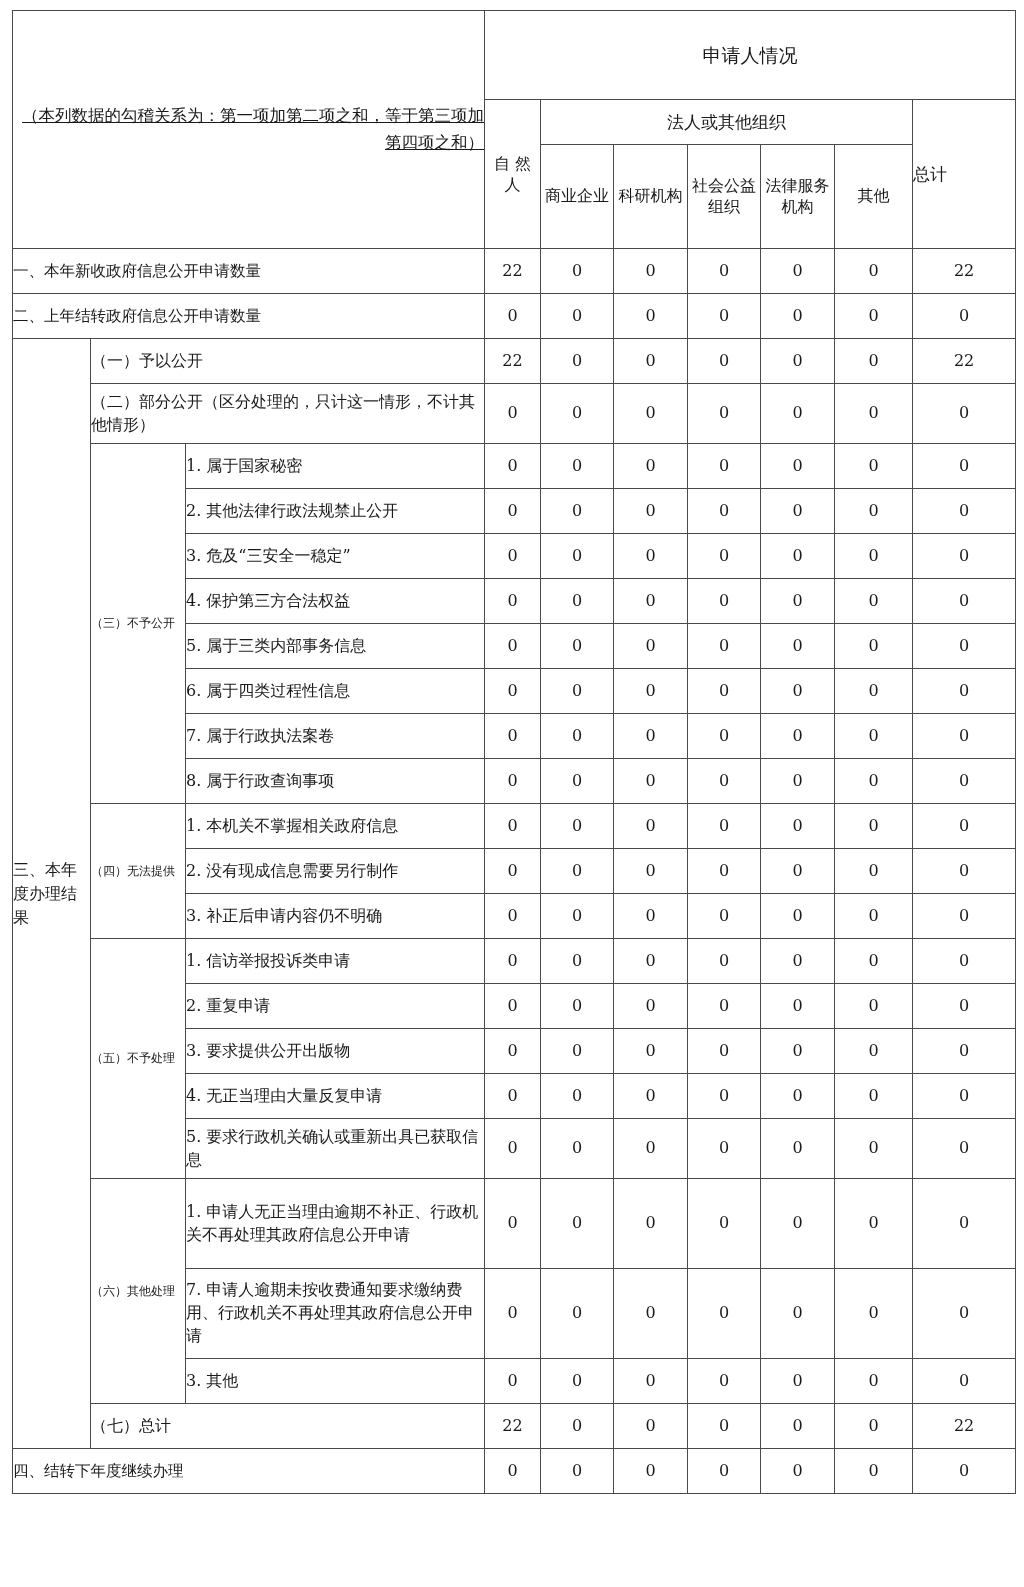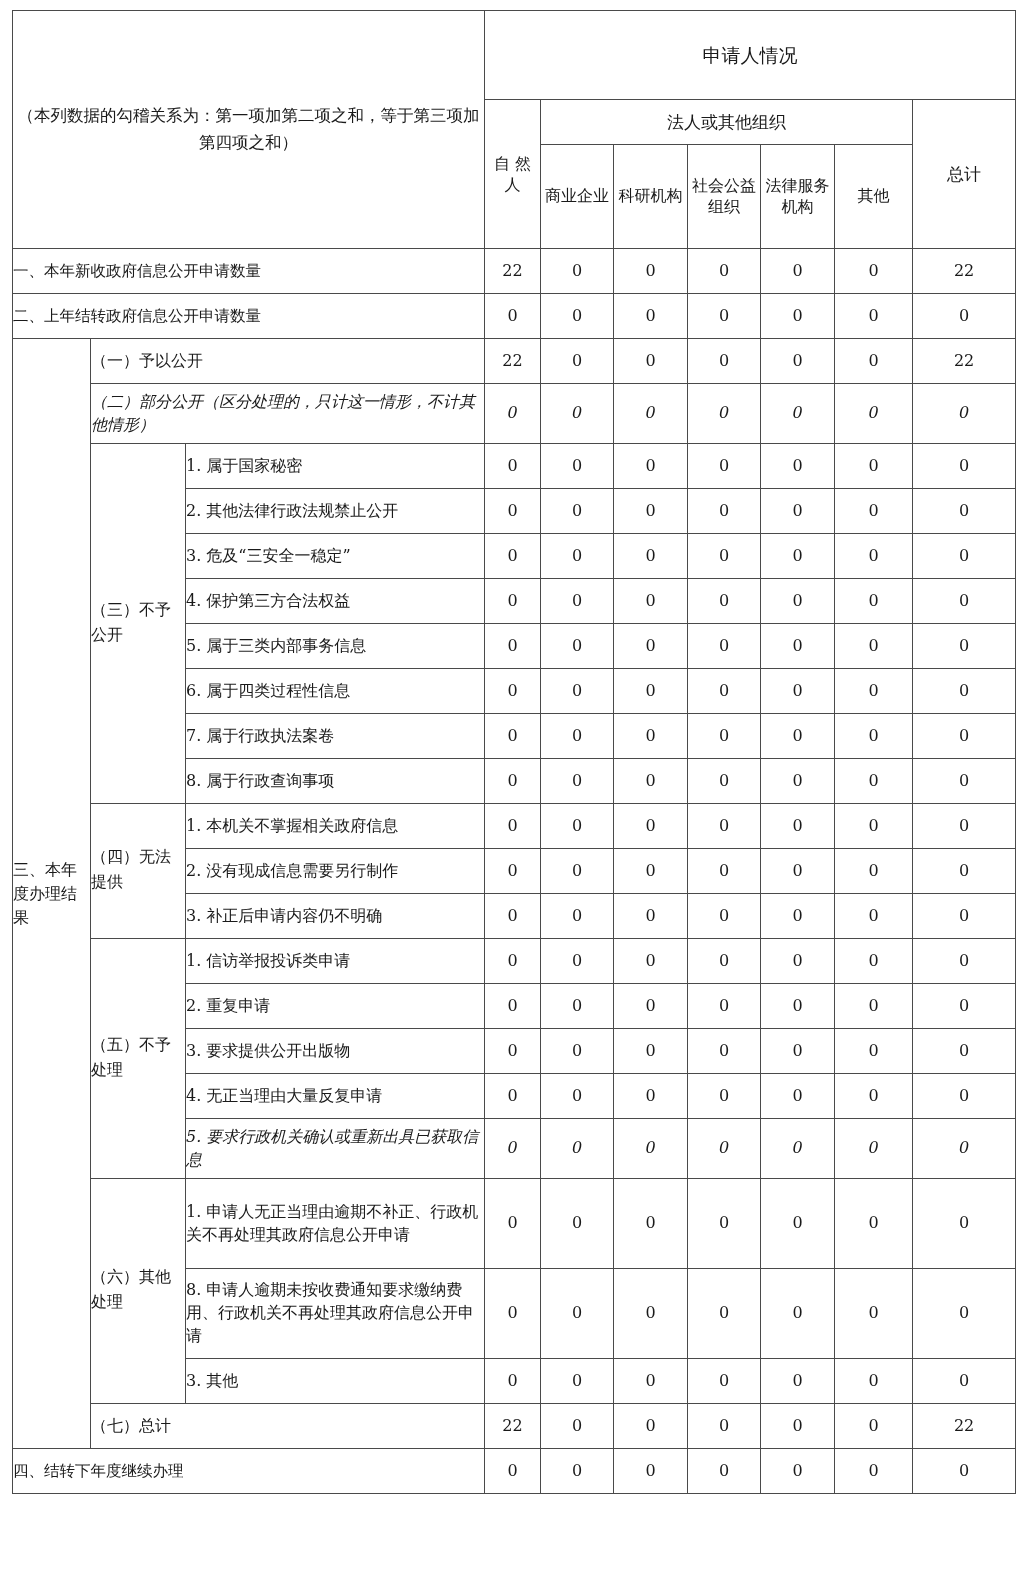--- a/index.html
+++ b/index.html
@@ -41,48 +41,47 @@
     background: #fff;
   }
 
   
   .pad-l   { padding: 5px 4px 5px 9px; text-align: left; }
   .pad-l2  { padding: 5px 3px 5px 7px; text-align: left; }
   .num     { text-align: center; padding: 6px 2px; font-size: 16px; }
 
   
   .hdr-top      { height: 88px; text-align: center; font-size: 19px; }
-  .hdr-note     { text-align: center; padding: 6px 10px 6px 14px; font-size: 16.5px; line-height: 1.62; }
+  .hdr-note     { text-align: right; padding: 6px 10px 6px 14px; font-size: 16.5px; line-height: 1.62; text-decoration: underline; }
   .hdr-legal    { text-align: center; font-size: 17px; height: 44px; margin-left: 46px; }
   .hdr-sub      { text-align: center; font-size: 16px; line-height: 1.3; padding: 4px 1px; }
   .hdr-natural  { text-align: center; font-size: 16px; line-height: 1.34; padding: 4px 2px; }
-  .hdr-total    { text-align: center; font-size: 17px; }
+  .hdr-total    { text-align: left; font-size: 17px; }
 
   
   .grp-a {
     text-align: left;
     padding: 4px 2px 4px 6px;
     font-size: 16px;
     line-height: 1.5;
     word-break: break-all;
     font-family: Liberation Serif, serif;
   }
   .grp-b {
     text-align: left;
     padding: 4px 1px 4px 6px;
-    font-size: 16px;
+    font-size: 12px;
     line-height: 1.55;
     word-break: break-all;
-    font-family: Liberation Mono, monospace;
   }
 
   .item { font-size: 16px; }
 
   .r-tall   { height: 45px; }
-  .r-tall2  { height: 60px; font-style: italic; }
+  .r-tall2  { height: 60px; }
   .r-tall3  { height: 90px; }
 </style>
 </head>
 <body>
 
 <div class="sheet">
   <table class="stat">
     <colgroup>
       <col style="width:78px">
       <col style="width:95px">
@@ -330,21 +329,21 @@
         <td class="pad-l2 item">1. 申请人无正当理由逾期不补正、行政机关不再处理其政府信息公开申请</td>
         <td class="num">0</td>
         <td class="num">0</td>
         <td class="num">0</td>
         <td class="num">0</td>
         <td class="num">0</td>
         <td class="num">0</td>
         <td class="num">0</td>
       </tr>
       <tr class="r-tall3">
-        <td class="pad-l2 item">8. 申请人逾期未按收费通知要求缴纳费用、行政机关不再处理其政府信息公开申请</td>
+        <td class="pad-l2 item">7. 申请人逾期未按收费通知要求缴纳费用、行政机关不再处理其政府信息公开申请</td>
         <td class="num">0</td>
         <td class="num">0</td>
         <td class="num">0</td>
         <td class="num">0</td>
         <td class="num">0</td>
         <td class="num">0</td>
         <td class="num">0</td>
       </tr>
       <tr class="r-tall">
         <td class="pad-l2 item">3. 其他</td>

